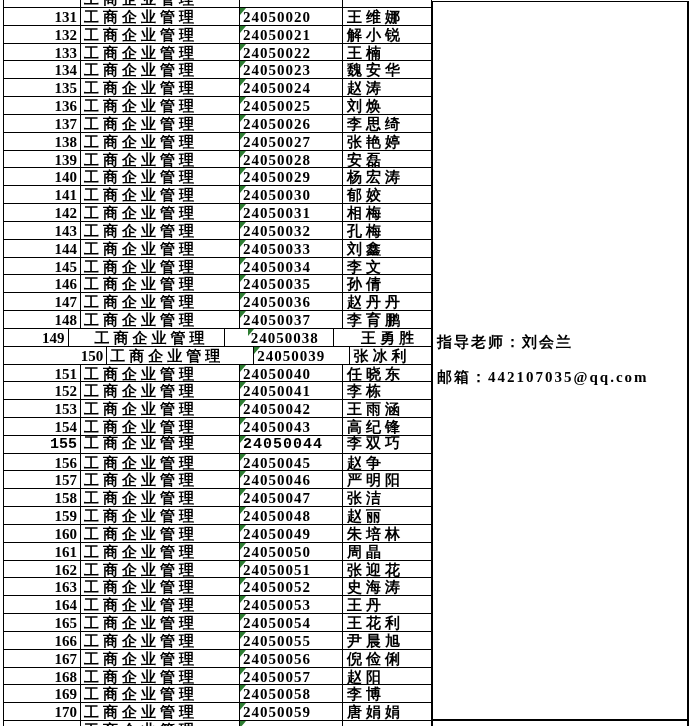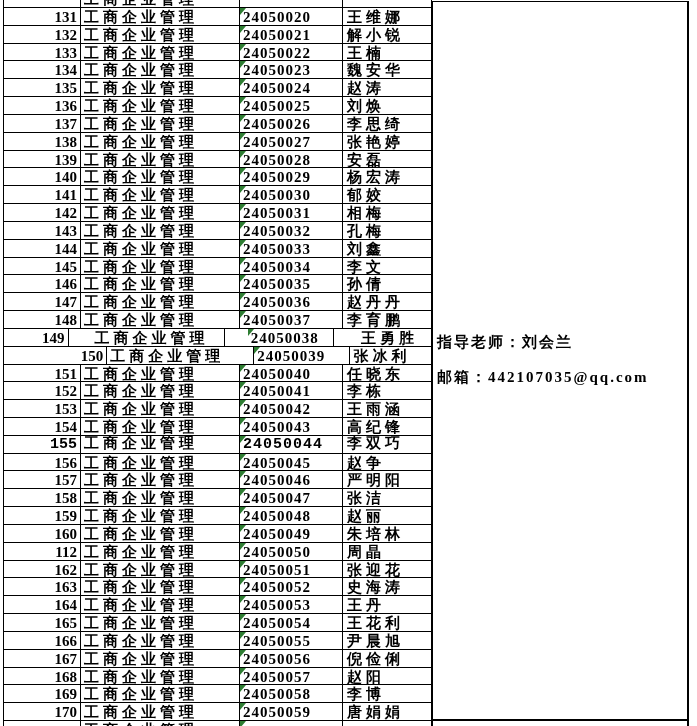--- a/index.html
+++ b/index.html
@@ -377,21 +377,21 @@
       <div class="cell c-no">160</div>
       <div class="cell c-major">工商企业管理</div>
       <div class="cell c-id">
         <span class="triangle"></span>
         <span class="id-text">24050049</span>
       </div>
       <div class="cell c-name">朱培林</div>
     </div>
 
     <div class="row" style="top: 542.75px;">
-      <div class="cell c-no">112</div>
+      <div class="cell c-no">161</div>
       <div class="cell c-major">工商企业管理</div>
       <div class="cell c-id">
         <span class="triangle"></span>
         <span class="id-text">24050050</span>
       </div>
       <div class="cell c-name">周晶</div>
     </div>
 
     <div class="row" style="top: 560.575px;">
       <div class="cell c-no">162</div>

